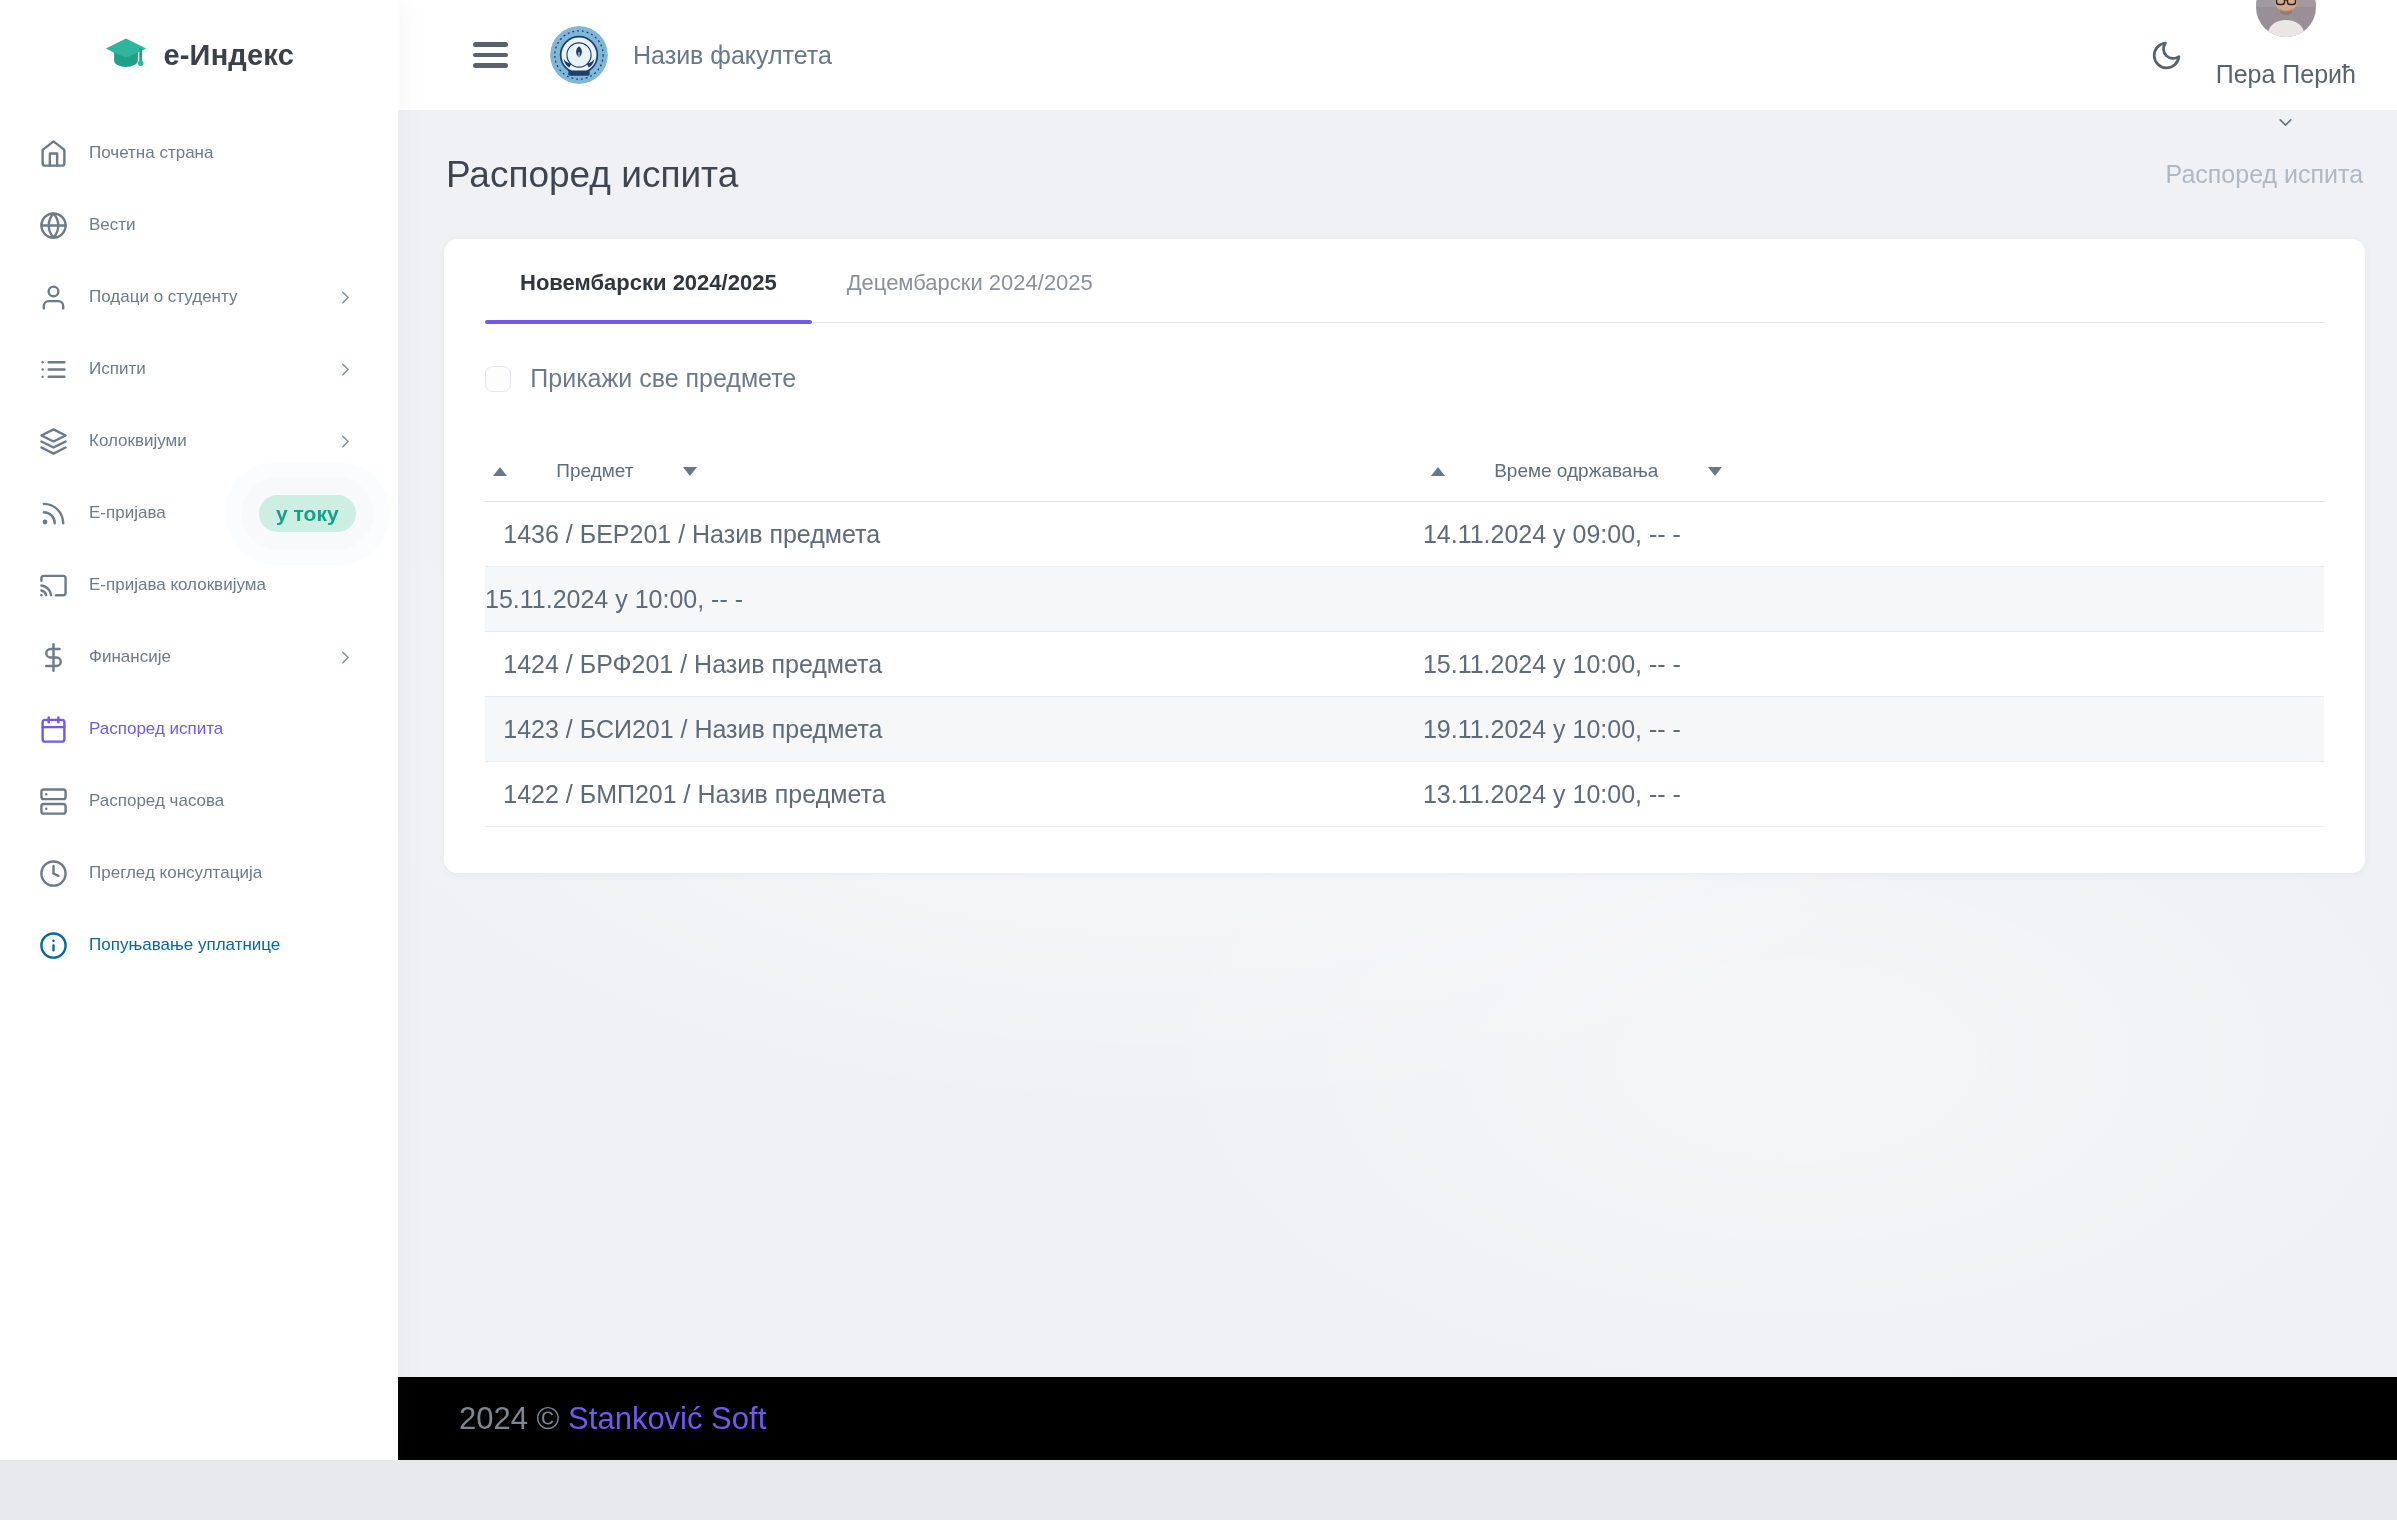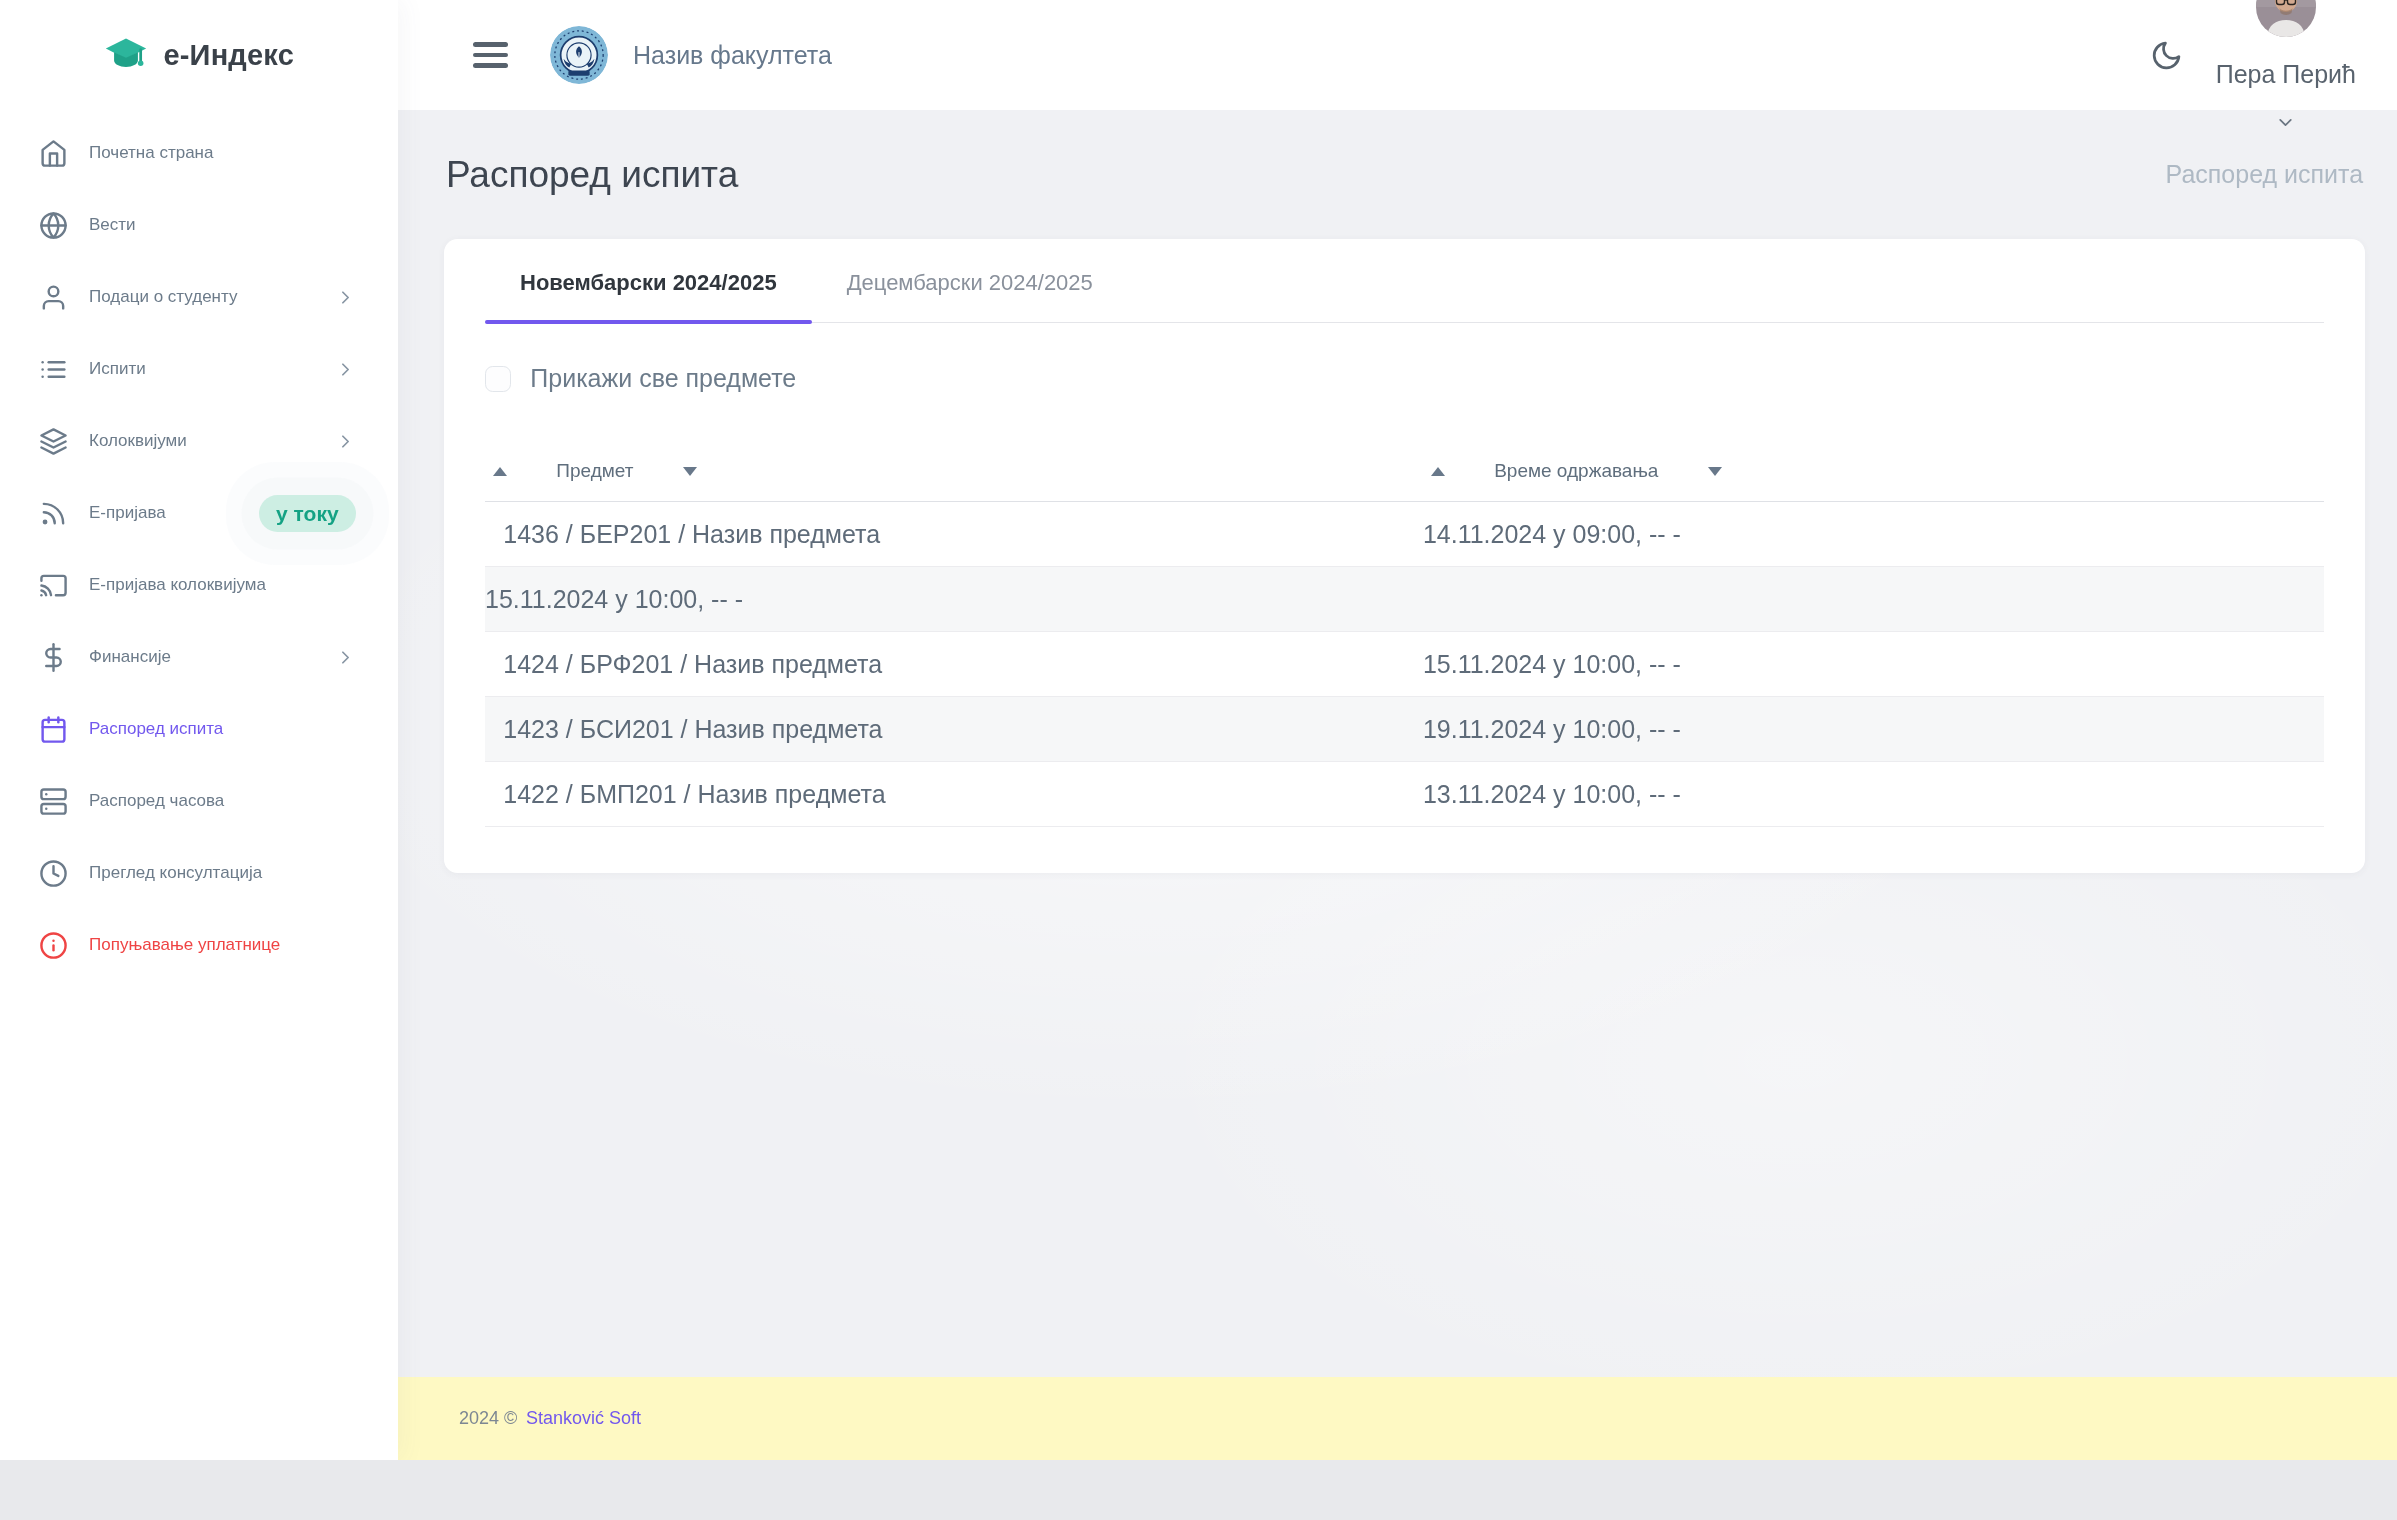--- a/index.html
+++ b/index.html
@@ -10,21 +10,21 @@
   .sidebar{grid-row:1/4;grid-column:1;background:#ffffff;box-shadow:5.8px 0 23px rgba(90,100,120,.05);position:relative;z-index:3;}
   .brand{height:110px;display:flex;align-items:center;justify-content:center;gap:15.4px;cursor:pointer;}
   .brand-icon svg{display:block;}
   .brand-text{font-size:29px;font-weight:bold;color:#3a4149;letter-spacing:0.2px;}
   .nav{padding-top:7.7px;}
   .nav-item{display:flex;align-items:center;height:72px;padding:0 42px 0 39px;gap:21px;color:#6c7b8a;cursor:pointer;text-decoration:none;}
   .nav-item .nav-icon{width:29px;height:29px;flex:0 0 29px;display:flex;align-items:center;justify-content:center;}
   .nav-item .nav-icon svg{width:29px;height:29px;stroke:currentColor;}
   .nav-label{font-size:17px;line-height:1.2;white-space:nowrap;}
   .nav-item.active{color:#7258ee;}
-  .nav-item.blue{color:#ef4444;}
+  .nav-item.blue{color:#0369a1;}
   .chev{margin-left:auto;display:flex;color:#8795a3;}
   .chev svg{width:21px;height:21px;}
   .badge{margin-left:auto;background:#cdeee3;color:#14a284;font-size:21px;font-weight:bold;padding:6.8px 17.4px;border-radius:965px;box-shadow:0 0 0 17.4px rgba(246,248,250,.9),0 0 0 33px rgba(246,248,250,.45);}
 
   
   .topbar{grid-column:2;grid-row:1;background:#ffffff;display:flex;align-items:center;padding:0 41px 0 75px;position:relative;z-index:2;}
   .burger{border:none;background:none;padding:0;cursor:pointer;}
   .burger span{display:block;width:35px;height:4.3px;background:#57626d;border-radius:2.9px;margin:6.3px 0;}
   .fac{display:flex;align-items:center;margin-left:42px;gap:25px;}
   .fac-logo{width:58px;height:58px;border-radius:50%;overflow:hidden;display:block;}
@@ -63,21 +63,21 @@
   .tri{width:0;height:0;border-left:7.7px solid transparent;border-right:7.7px solid transparent;display:inline-block;}
   .tri.up{border-bottom:9.7px solid #68788a;margin-right:11.6px;}
   .tri.down{border-top:9.7px solid #68788a;margin-left:11.6px;}
   .tr{display:flex;height:64px;align-items:center;border-bottom:1px solid #ececef;}
   .tr:nth-child(odd){background:#f6f7f8;}
   .td{font-size:25px;color:#5e6b79;white-space:nowrap;}
   .td-subject{flex:0 0 51%;padding-left:18.3px;box-sizing:border-box;}
   .td-time{flex:1;}
 
   
-  .footer{grid-column:2;grid-row:3;background:#fef9c3;display:flex;align-items:center;padding-left:61px;font-size:18px;color:#7d8793;}
+  .footer{grid-column:2;grid-row:3;background:#000000;display:flex;align-items:center;padding-left:61px;font-size:31px;color:#7d8793;}
   .footer a{color:#7258ee;text-decoration:none;margin-left:8.7px;cursor:pointer;}
 
   svg.feather{fill:none;stroke:currentColor;stroke-width:2;stroke-linecap:round;stroke-linejoin:round;}
 </style>
 </head>
 <body>
 
 <div class="app">
 
   <aside class="sidebar">

